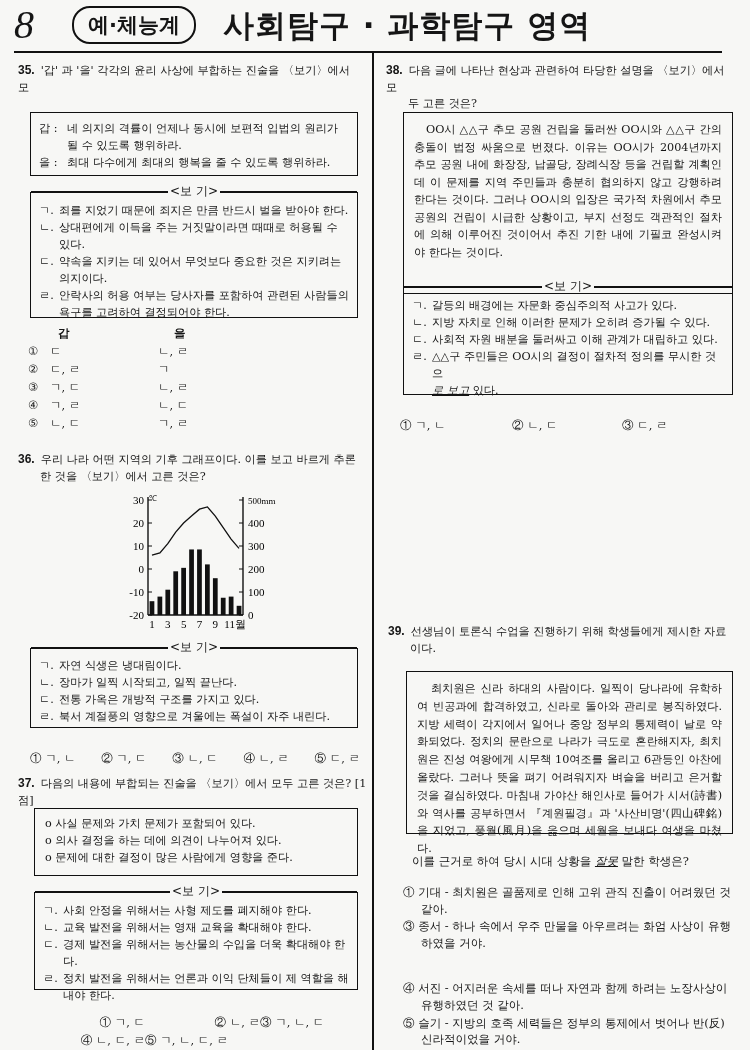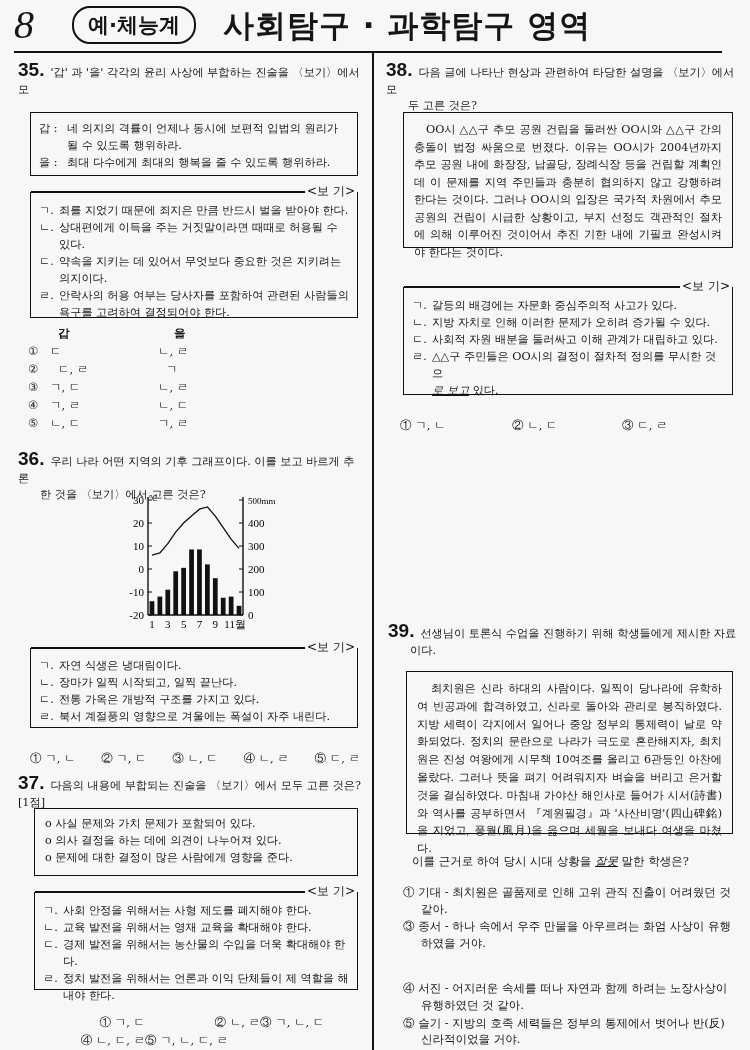--- a/index.html
+++ b/index.html
@@ -13,26 +13,26 @@
   .abs { position: absolute; }
   
   .page-num { left: 14px; top: 2px; font-size: 40px; font-style: italic; font-family: "Liberation Serif", serif; line-height: 46px; }
   .tag-pill { left: 72px; top: 6px; height: 34px; padding: 0 14px; border: 2px solid #111; border-radius: 18px;
     font-size: 21px; line-height: 34px; font-family: "DejaVu Sans", sans-serif; font-weight: bold; }
   .subject-title { left: 223px; top: 3px; font-size: 31px; line-height: 44px; font-weight: bold; font-family: "DejaVu Sans", sans-serif; letter-spacing: 1px; }
   .header-rule { left: 14px; top: 51px; width: 708px; height: 2px; background: #111; }
   .col-divider { left: 372px; top: 52px; width: 2px; height: 1000px; background: #111; }
 
   .qtext { font-size: 11.2px; line-height: 16.5px; }
-  .qnum { font-family: "Liberation Sans", sans-serif; font-size: 19px; font-weight: bold; margin-right: 6px; }
+  .qnum { font-family: "Liberation Sans", sans-serif; font-size: 12px; font-weight: bold; margin-right: 6px; }
   .indent { padding-left: 22px; display:block; }
 
   .box { border: 1.6px solid #111; background: transparent; font-size: 11.2px; line-height: 17px; box-sizing: border-box; }
   .bogi-wrap { box-sizing: border-box; }
-  .bogi-title { position: absolute; top: -9px; left: 0; right: 0; text-align: right; font-size: 12px; line-height: 16px; }
+  .bogi-title { position: absolute; top: -9px; left: 0; right: 0; text-align: center; font-size: 12px; line-height: 16px; }
   .bogi-title span { background: #f7f7f5; padding: 0 2px; }
   .bogi-line { position: absolute; top: -1px; left: 0; right: 0; height: 1.6px; background: #111; }
   .item { display: flex; }
   .item .mk { width: 20px; flex: none; }
   .item .tx { flex: 1; }
   .choice { font-size: 11.5px; line-height: 18px; }
   .u { text-decoration: underline; font-style: italic; }
 
   svg text { font-family: "Liberation Serif", serif; }
 </style>
@@ -87,21 +87,21 @@
     <span style="padding-left:54px;">을</span>
   </div>
   <div id="q35-rows">
       <div style="display: flex;">
         <span style="width: 18px;">①</span>
         <span style="width: 108px; padding-left: 4px;">ㄷ</span>
         <span>ㄴ, ㄹ</span>
       </div>
       <div style="display: flex;">
         <span style="width: 18px;">②</span>
-        <span style="width: 108px; padding-left: 4px; margin-left: 8px;">ㄷ, ㄹ</span>
+        <span style="width: 108px; padding-left: 4px;">ㄷ, ㄹ</span>
         <span>ㄱ</span>
       </div>
       <div style="display: flex;">
         <span style="width: 18px;">③</span>
         <span style="width: 108px; padding-left: 4px;">ㄱ, ㄷ</span>
         <span>ㄴ, ㄹ</span>
       </div>
       <div style="display: flex;">
         <span style="width: 18px;">④</span>
         <span style="width: 108px; padding-left: 4px;">ㄱ, ㄹ</span>
@@ -260,21 +260,21 @@
     <span style="width:115px">④ ㄴ, ㄷ, ㄹ</span>
     <span>⑤ ㄱ, ㄴ, ㄷ, ㄹ</span>
   </div>
 </div>
 
 <div class="abs qtext" style="left:386px; top:62px; width:350px;">
   <span class="qnum">38.</span><span>다음 글에 나타난 현상과 관련하여 타당한 설명을 〈보기〉에서 모</span>
   <span class="indent">두 고른 것은?</span>
 </div>
 
-<div class="abs box" style="left:403px; top:112px; width:330px; height:136px; padding:8px 10px; text-indent:12px; text-align:justify; line-height:17.5px;">
+<div class="abs box" style="left:403px; top:112px; width:330px; height:182px; padding:8px 10px; text-indent:12px; text-align:justify; line-height:17.5px;">
   <span>OO시 △△구 추모 공원 건립을 둘러싼 OO시와 △△구 간의 충돌이 법정 싸움으로 번졌다. 이유는 OO시가 2004년까지 추모 공원 내에 화장장, 납골당, 장례식장 등을 건립할 계획인데 이 문제를 지역 주민들과 충분히 협의하지 않고 강행하려 한다는 것이다. 그러나 OO시의 입장은 국가적 차원에서 추모 공원의 건립이 시급한 상황이고, 부지 선정도 객관적인 절차에 의해 이루어진 것이어서 추진 기한 내에 기필코 완성시켜야 한다는 것이다.</span>
 </div>
 
 <div class="abs box bogi-wrap" style="left:403px; top:287px; width:330px; height:108px; padding:10px 8px 4px 8px; border-top:none;">
   <div class="bogi-line"></div>
   <div class="bogi-title"><span>&lt;보  기&gt;</span></div>
   <div class="item">
       <span class="mk">ㄱ.</span>
       <span class="tx">갈등의 배경에는 자문화 중심주의적 사고가 있다.</span>
     </div>

